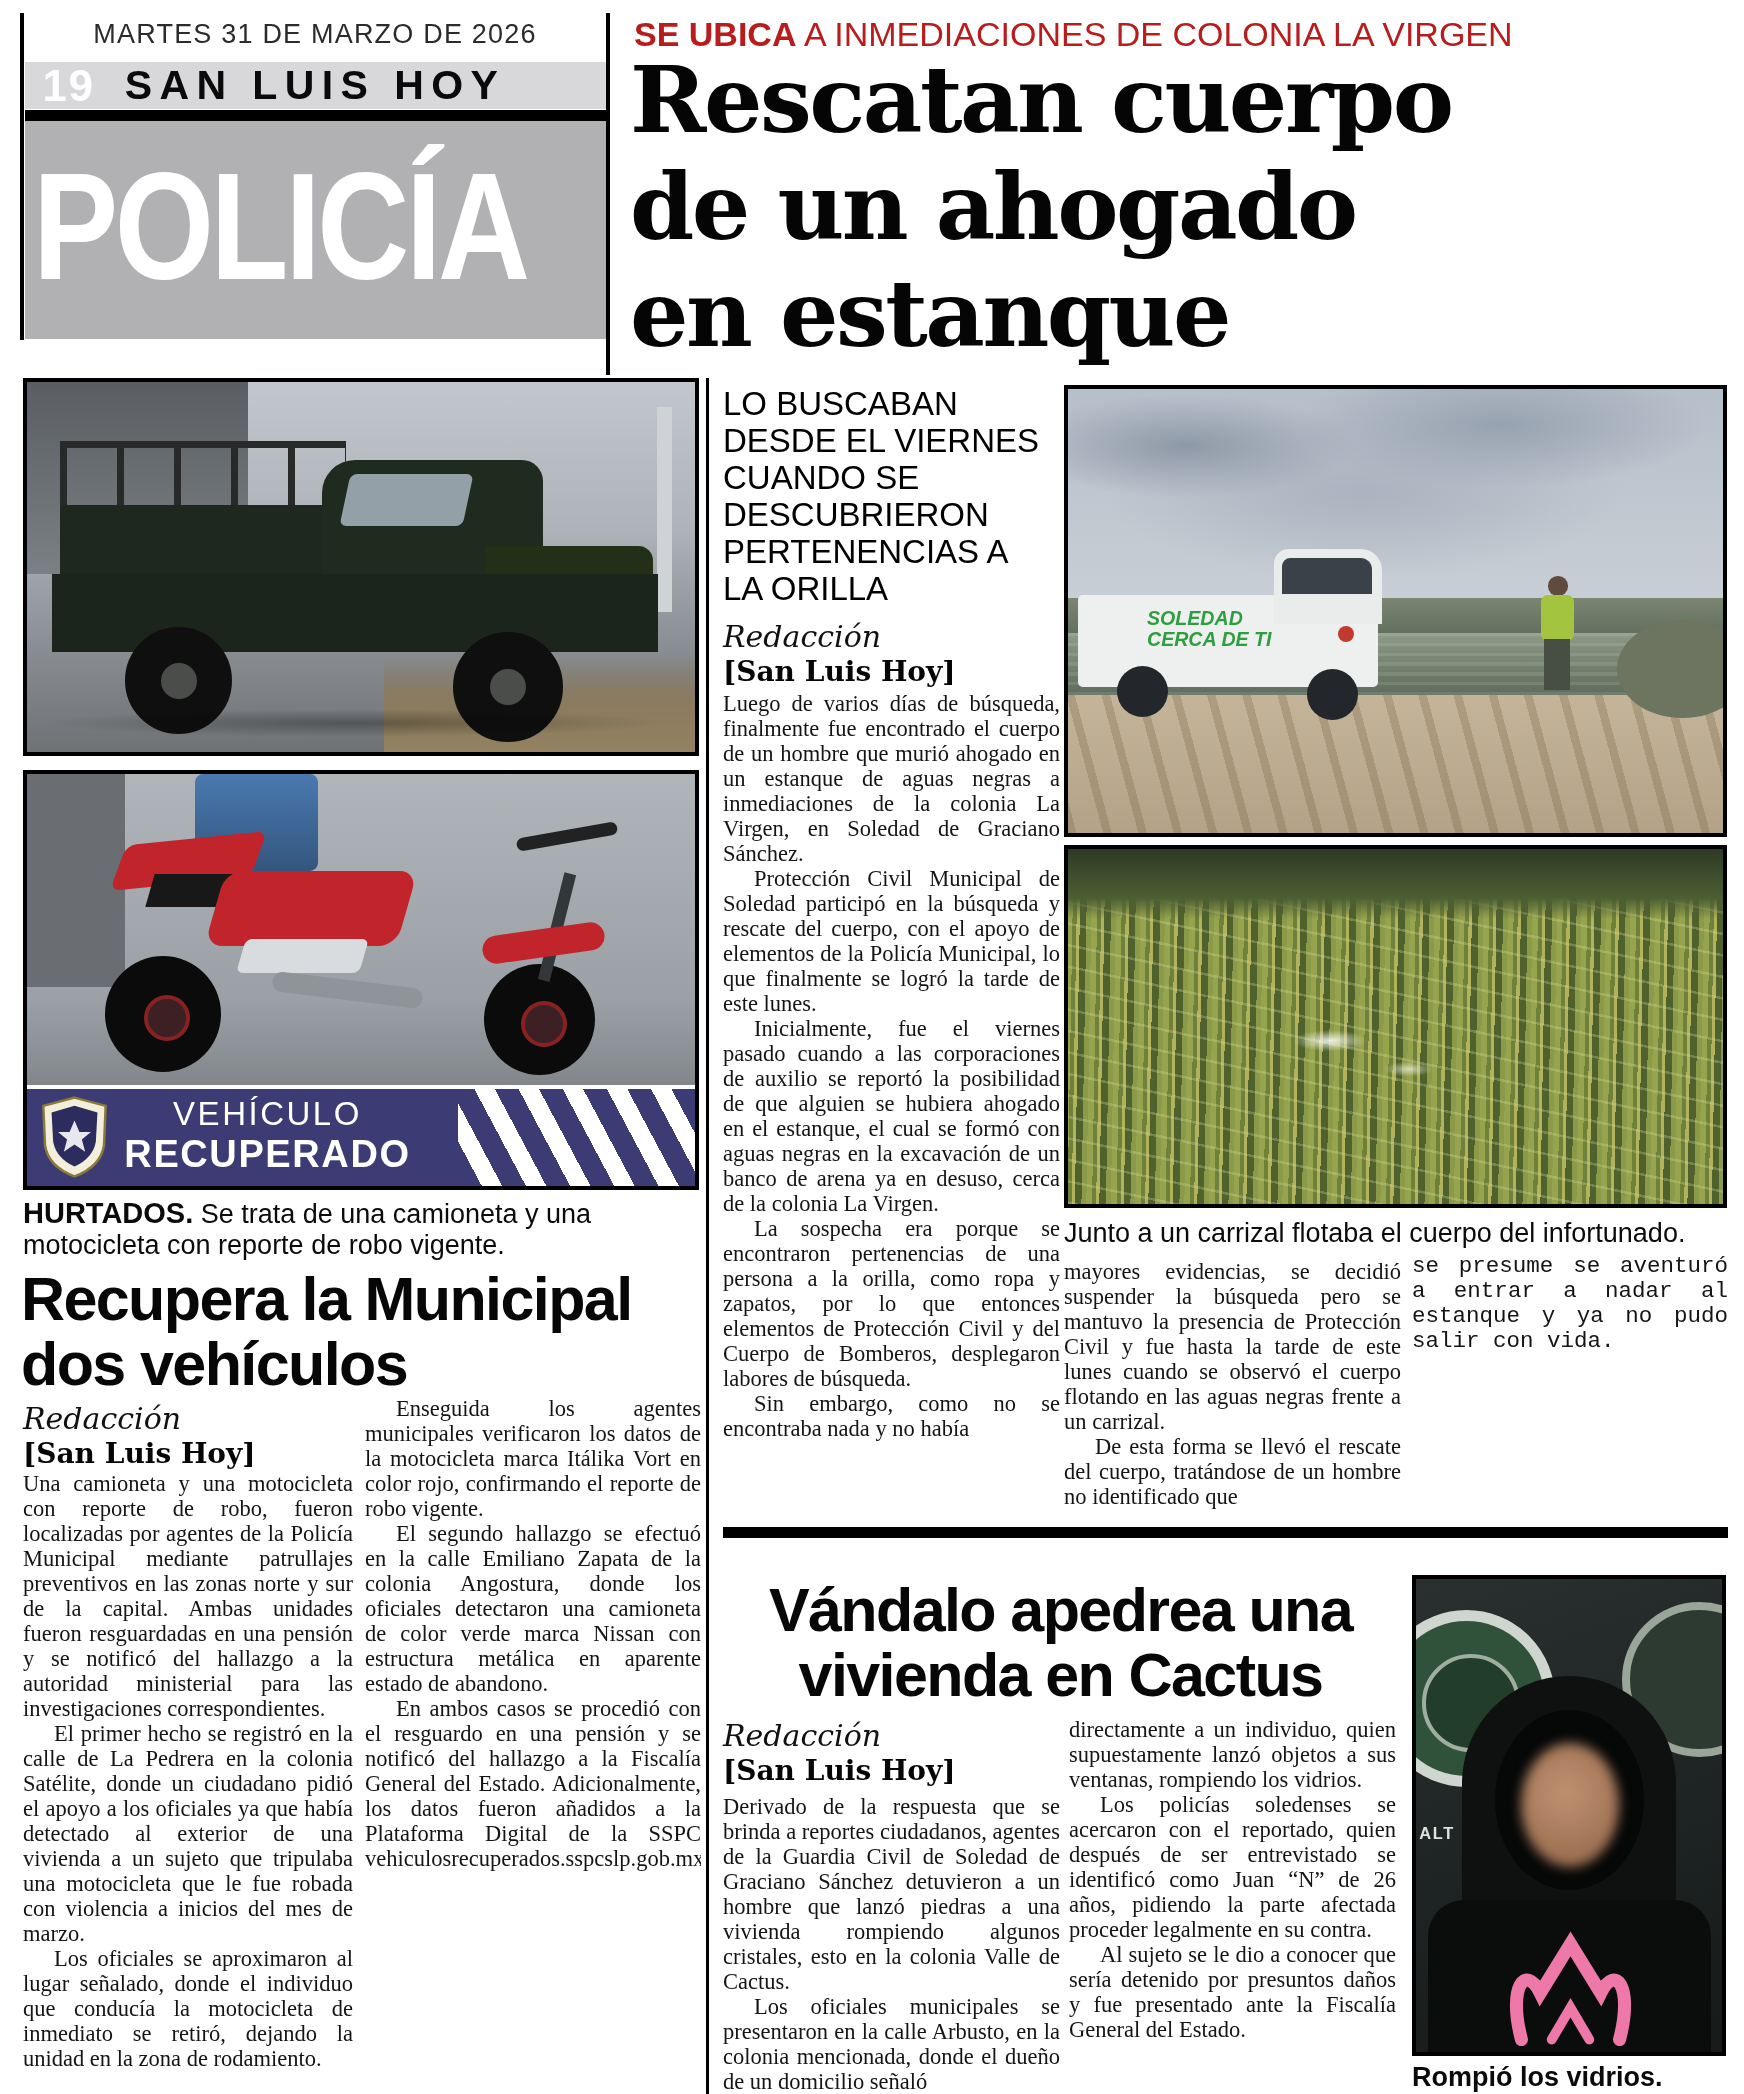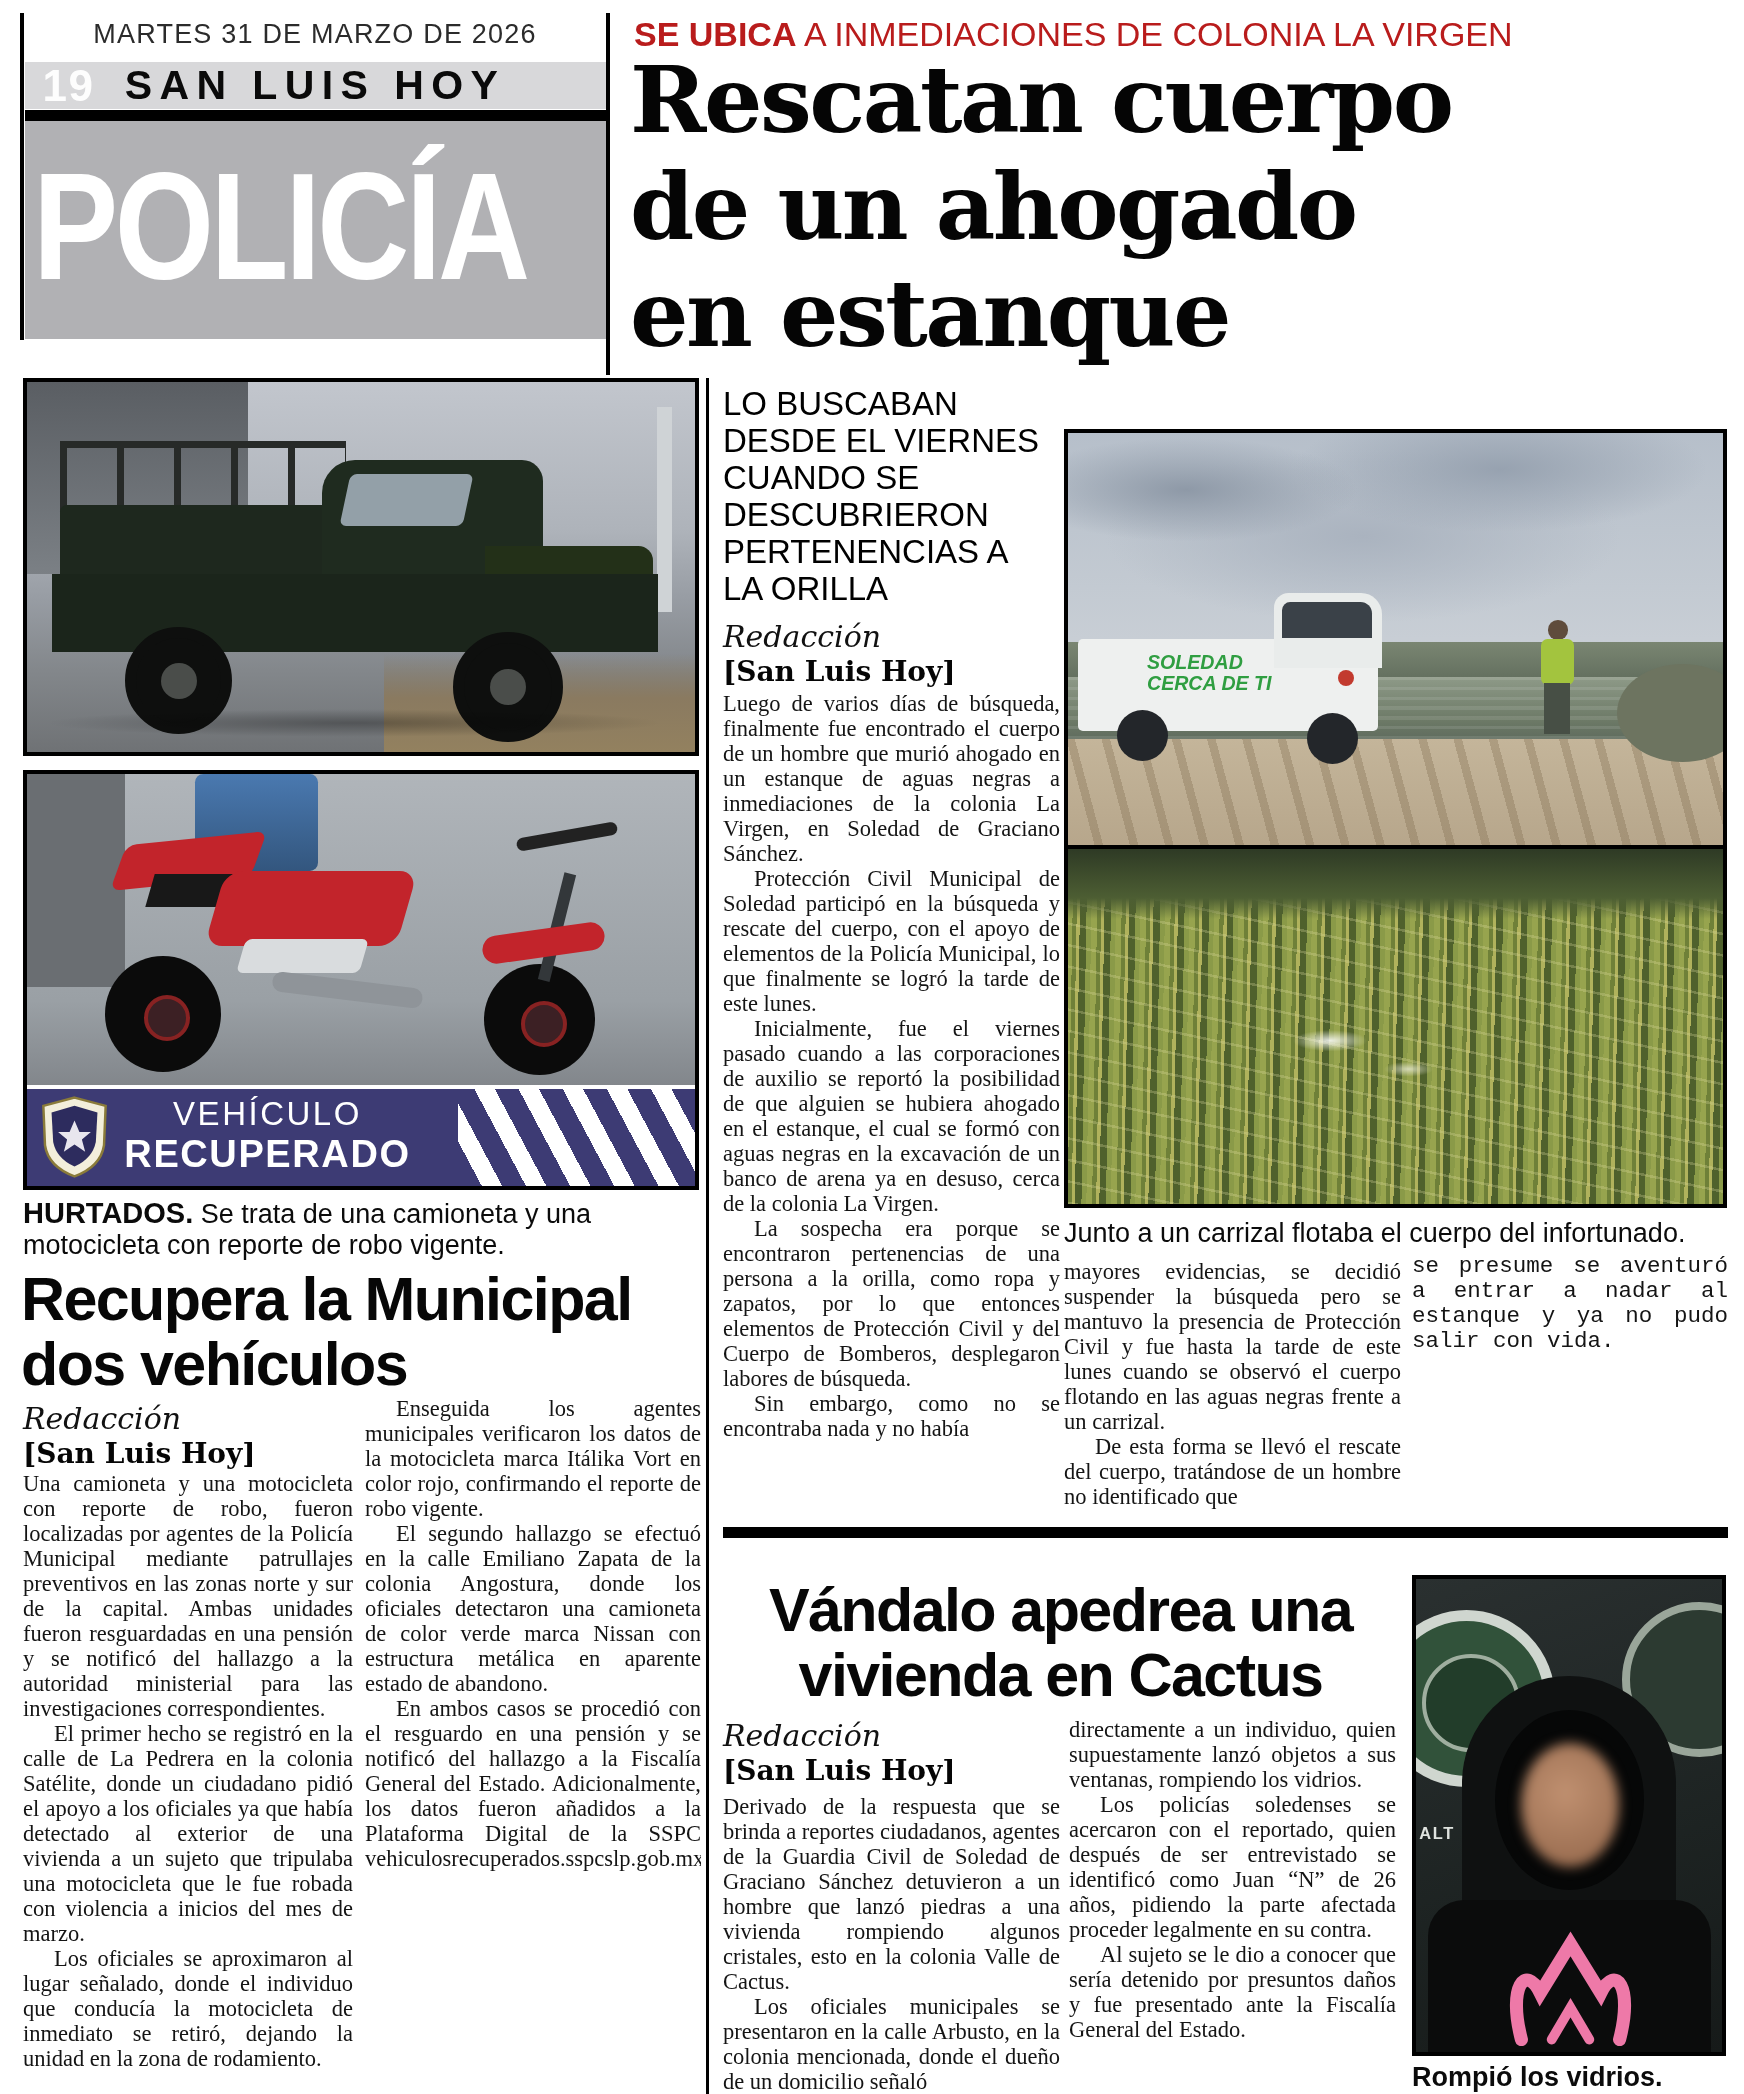--- a/index.html
+++ b/index.html
@@ -92,21 +92,21 @@
   .p2-fork{left:524px;top:98px;width:11.5px;height:110px;background:#33373a;transform:rotate(14deg);}
   .p2-bar{left:489px;top:56px;width:102px;height:13px;background:#222;transform:rotate(-10deg);border-radius:6.5px;}
   .p2-ffender{left:455px;top:155px;width:123px;height:28px;background:#c2242b;border-radius:14.7px;transform:rotate(-8deg);}
   #banner{left:0;bottom:0;width:100%;height:97px;background:#3d3b74;border-top:4.1px solid #fff;}
   #banner-stripes{right:0;top:0;width:237px;height:100%;
     background:repeating-linear-gradient(62deg,rgba(255,255,255,0) 0 21px,#fff 21px 39px);}
   #banner-text{left:0;top:4.9px;width:72%;text-align:center;color:#fff;}
   #banner-l1{font:500 33px/39px "Liberation Sans",sans-serif;letter-spacing:2.5px;}
   #banner-l2{font:900 38px/43px "Liberation Sans",sans-serif;letter-spacing:1.6px;}
   
-  #ph-pond{left:1064px;top:385px;width:655px;height:444px;background:#0f172a;margin-top:44px;}
+  #ph-pond{left:1064px;top:385px;width:655px;height:444px;background:#0f172a;}
   .p3-sky{left:0;top:0;width:100%;height:58%;background:
      radial-gradient(ellipse 245px 74px at 18% 22%,#8e99a7 0%,rgba(142,153,167,0) 70%),
      radial-gradient(ellipse 295px 90px at 66% 14%,#97a2b0 0%,rgba(151,162,176,0) 70%),
      radial-gradient(ellipse 344px 115px at 45% 40%,#aab3bf 0%,rgba(170,179,191,0) 75%),
      linear-gradient(180deg,#b6bfca 0%,#c3cad2 60%,#cdd2d8 100%);}
   .p3-trees{left:0;top:47%;width:100%;height:10%;background:linear-gradient(180deg,#7a8672,#5f6b5b);}
   .p3-pond{left:0;top:55%;width:100%;height:16%;background:
      repeating-linear-gradient(180deg,rgba(255,255,255,.10) 0 3.3px,rgba(255,255,255,0) 3.3px 9.8px),
      linear-gradient(180deg,#8e9a88,#6d7a67 60%,#5a665a);}
   .p3-ground{left:0;top:69%;width:100%;height:31%;background:

